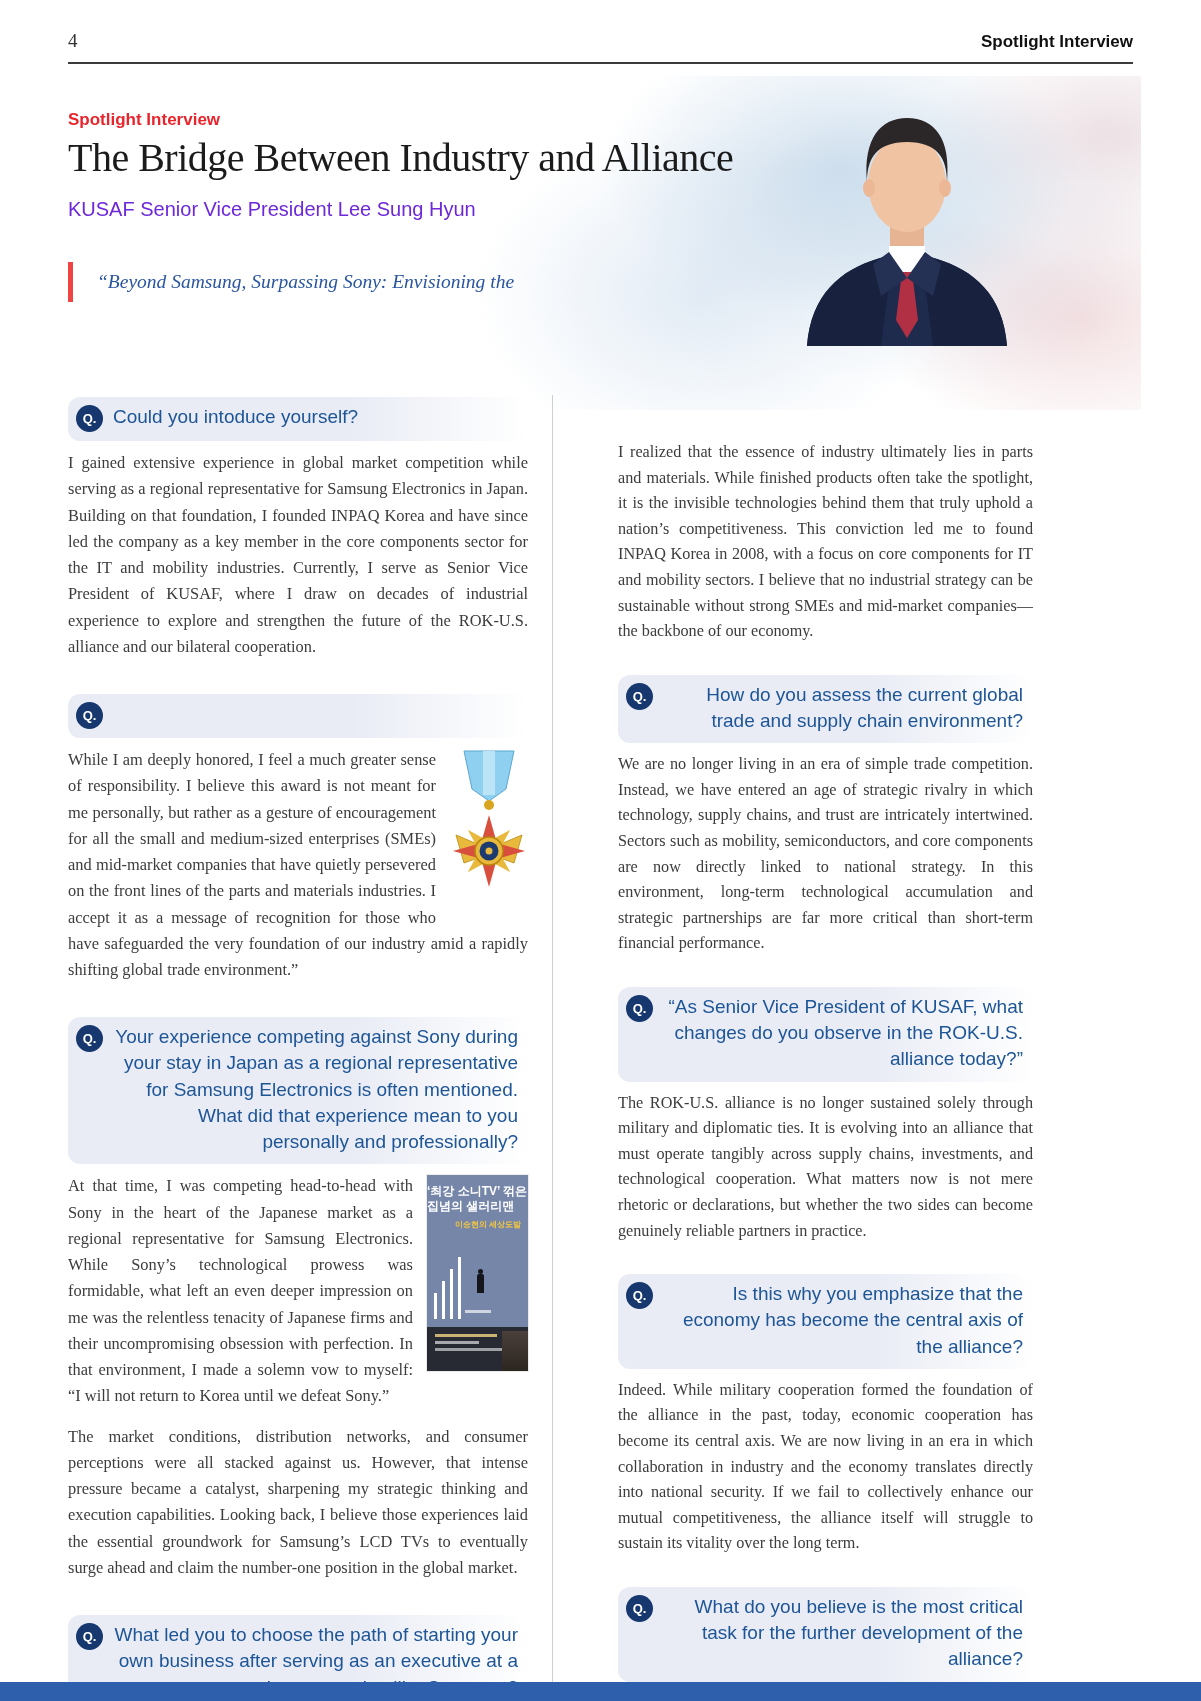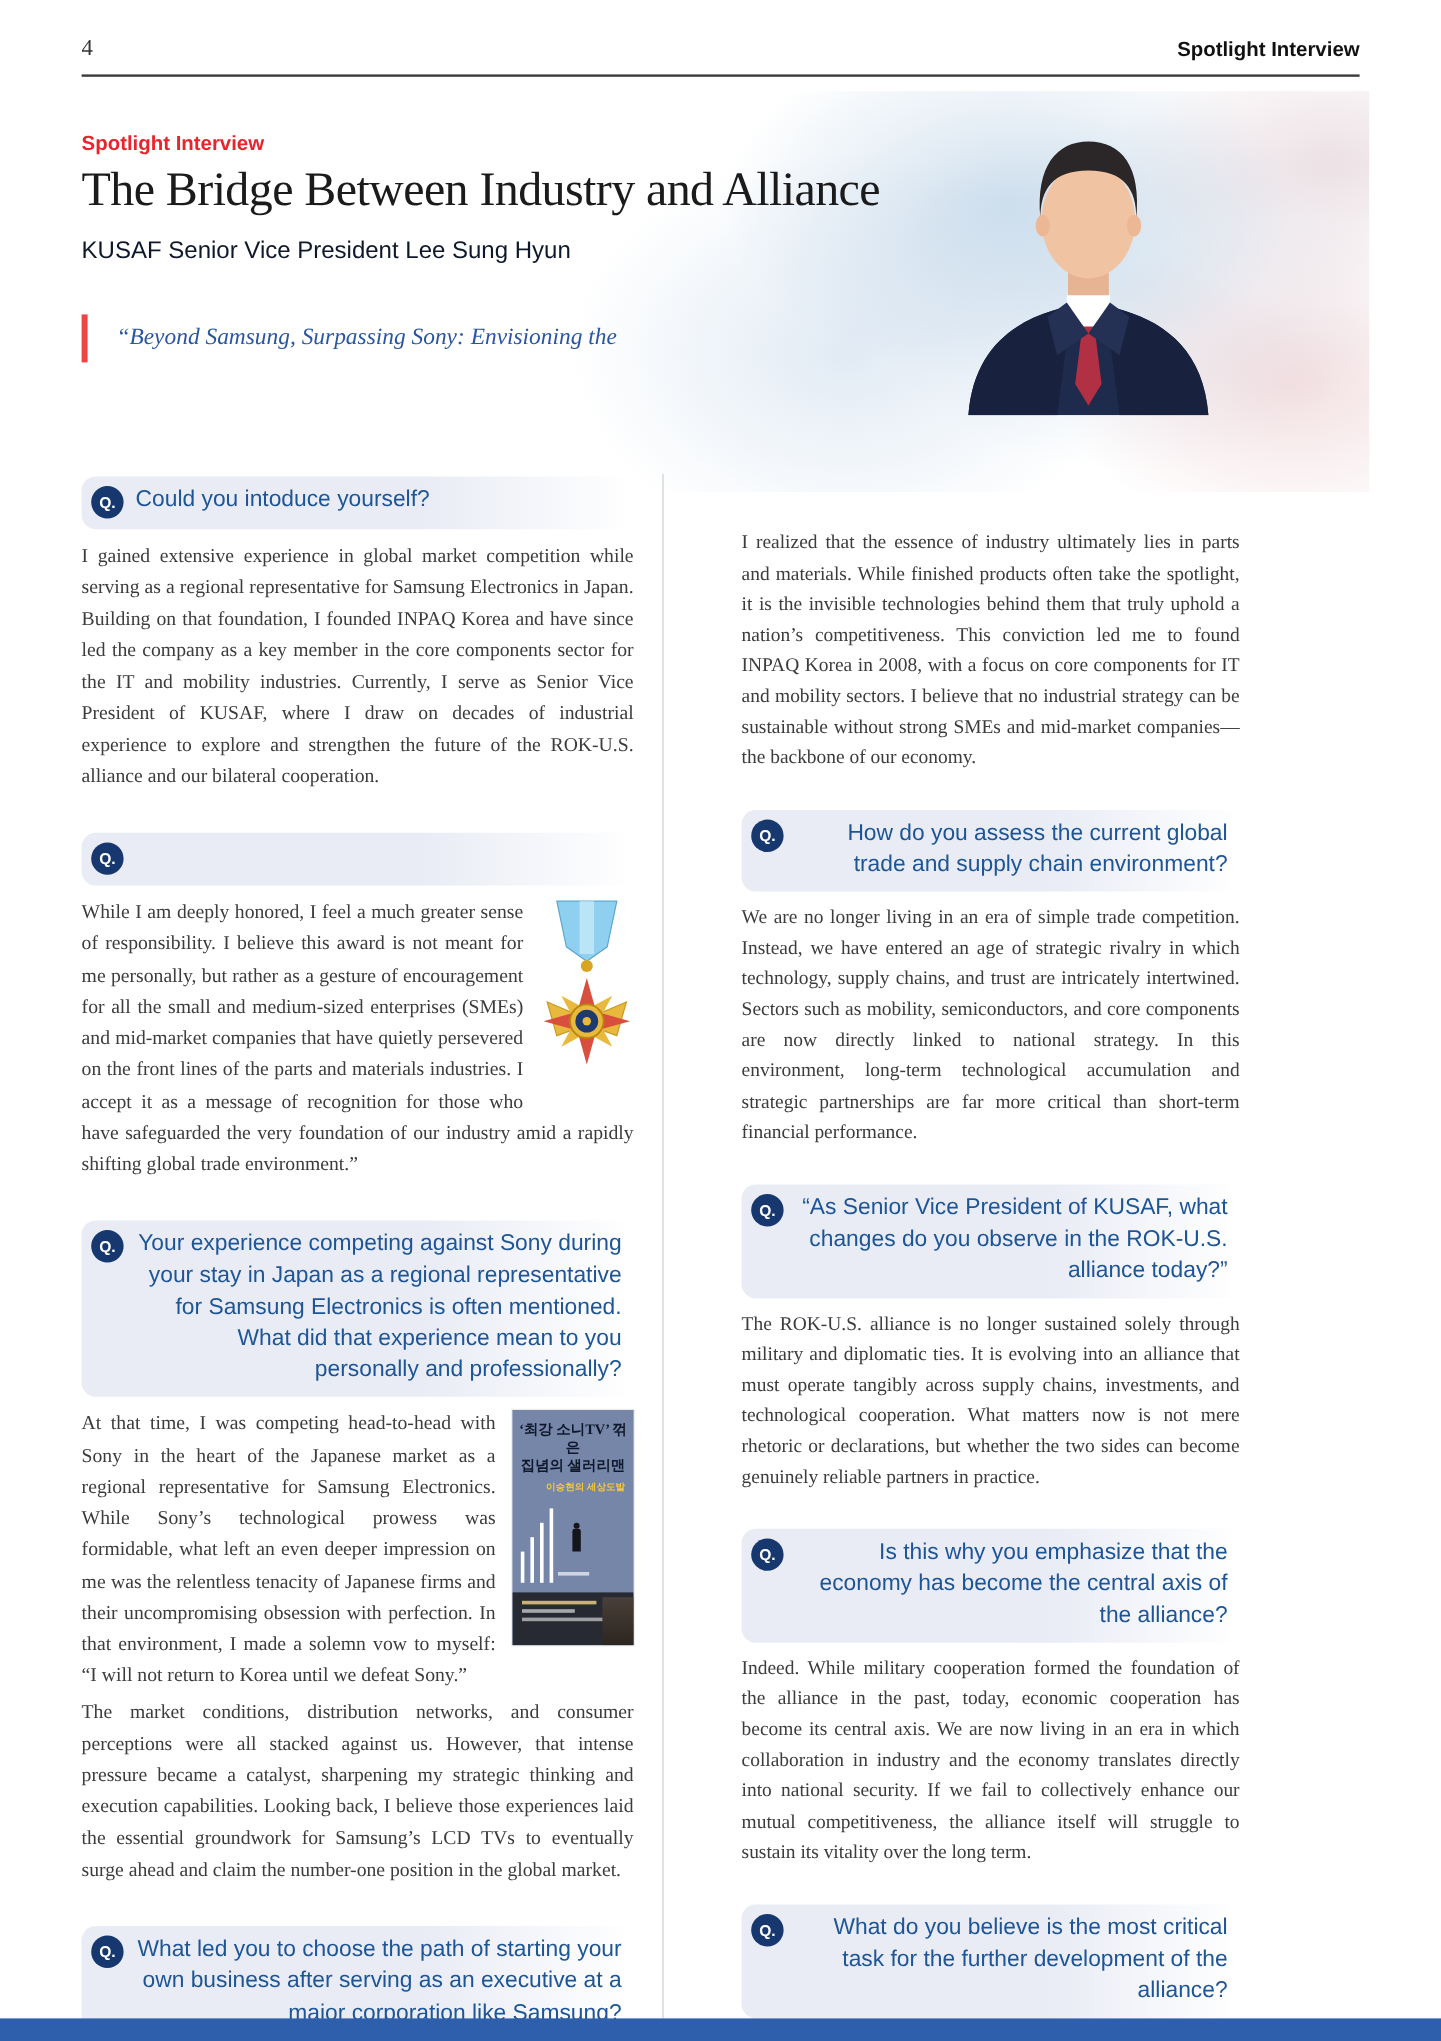--- a/index.html
+++ b/index.html
@@ -37,21 +37,21 @@
       radial-gradient(ellipse 260px 160px at 96% 18%, rgba(206,176,186,.38), transparent 70%),
       radial-gradient(ellipse 300px 200px at 75% 50%, rgba(214,228,240,.6), transparent 75%);
   }
   .portrait{position:absolute;right:156px;top:18px;width:276px;height:264px;}
   .kicker{position:absolute;left:68px;top:46px;font-size:17px;font-weight:bold;color:var(--accent-red);}
   .article-title{
     position:absolute;left:68px;top:70px;
     font-family:"Liberation Serif",serif;font-weight:normal;
     font-size:40px;color:#1b1b1b;letter-spacing:-0.5px;white-space:nowrap;
   }
-  .article-subtitle{position:absolute;left:68px;top:134px;font-size:20px;color:#0f172a;}
+  .article-subtitle{position:absolute;left:68px;top:134px;font-size:20px;color:#6d28d9;}
   .pull-quote{
     position:absolute;left:68px;top:198px;
     border-left:5px solid #ef4444;padding-left:24px;
     font-family:"Liberation Serif",serif;font-style:italic;
     font-size:19.5px;color:var(--quote-blue);line-height:2.05;
   }
 
   
   .columns{position:absolute;top:395px;left:68px;right:68px;display:flex;align-items:stretch;}
   .col-left{width:460px;flex:none;}
@@ -76,34 +76,34 @@
   }
   .q-text{font-size:19px;font-weight:normal;color:var(--heading-blue);line-height:1.38;text-align:right;}
 
   .answer{
     font-family:"Liberation Serif",serif;
     font-size:16.4px;line-height:1.6;color:var(--body-text);
     text-align:justify;margin-top:9px;
   }
   .col-right .answer{font-size:16.2px;line-height:1.58;}
   .answer.intro{margin-top:45px;}
-  .answer + .answer{margin-top:4px;}
+  .answer + .answer{margin-top:14px;}
 
   
   .medal-float{float:right;width:78px;height:152px;margin:2px 0 6px 14px;}
 
   
   .book-float{
     float:right;width:101px;height:196px;margin:2px 0 8px 14px;
     background:#7586a9;position:relative;overflow:hidden;
     box-shadow:0 0 0 1px rgba(0,0,0,.08);
   }
   .book-title{
-    margin-top:9px;text-align:center;color:#0f172a;font-weight:bold;
-    font-size:12px;line-height:1.25;font-family:Liberation Serif, serif;
+    margin-top:9px;text-align:left;color:#ffffff;font-weight:bold;
+    font-size:12px;line-height:1.25;font-family:Liberation Sans, sans-serif;
   }
   .book-subtitle{margin-top:5px;text-align:center;color:#f3c73e;font-weight:bold;font-size:8px;padding-left:21px;}
   .book-bars{position:absolute;left:7px;bottom:52px;display:flex;align-items:flex-end;gap:5px;}
   .book-bars i{display:block;width:3px;background:#fff;}
   .book-bars i:nth-child(1){height:26px;}
   .book-bars i:nth-child(2){height:38px;}
   .book-bars i:nth-child(3){height:50px;}
   .book-bars i:nth-child(4){height:62px;}
   .book-fig{position:absolute;left:48px;bottom:78px;width:10px;height:24px;}
   .book-fig::before{content:"";position:absolute;top:0;left:3px;width:5px;height:5px;border-radius:50%;background:#15151c;}

